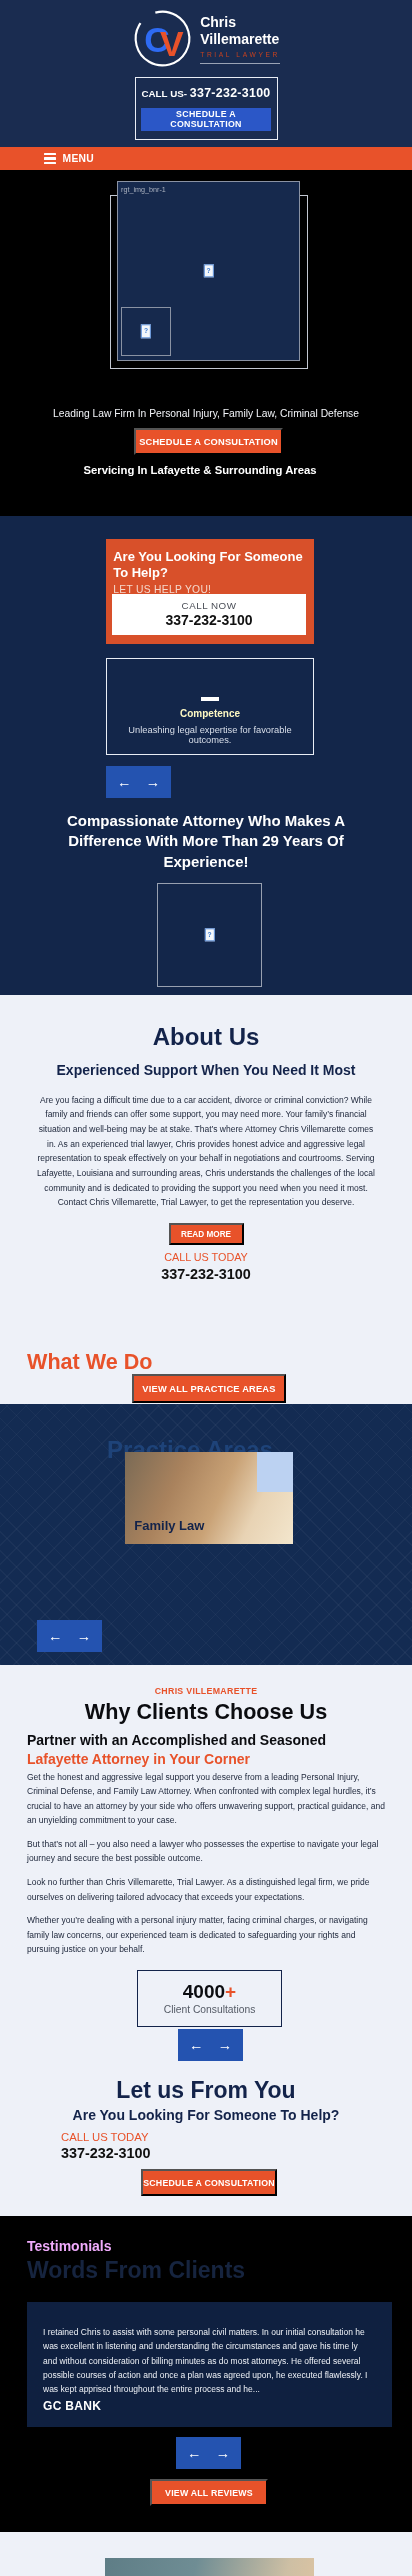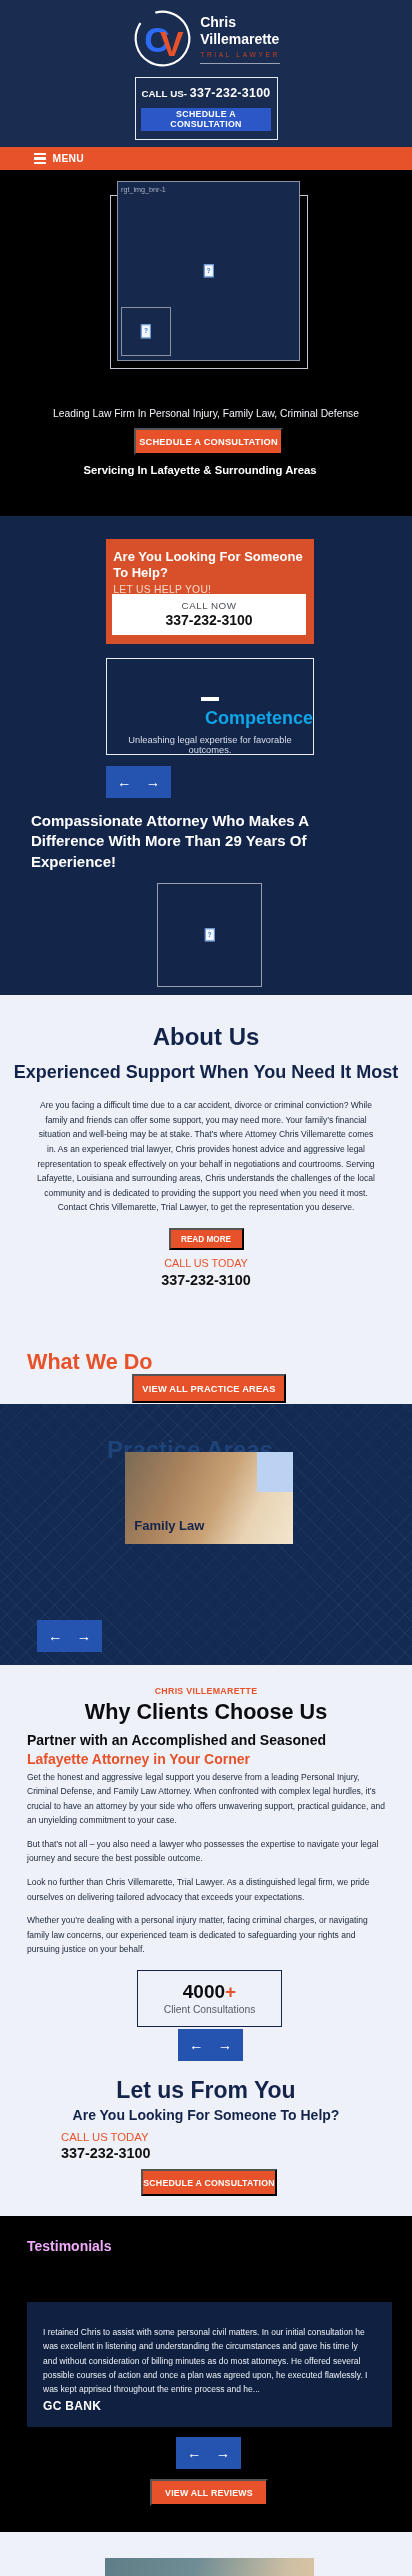--- a/index.html
+++ b/index.html
@@ -11,21 +11,21 @@
   .hdr { height:170px; background:#1a2c50; }
   .logo-row { display:flex; justify-content:center; align-items:center; padding-top:8.2px; gap:7.2px; }
   .logo-mark { width:61px; height:61px; }
   .logo-name { color:#fff; font-weight:bold; font-size:14px; line-height:1.25; }
   .logo-tag { color:#c6411f; font-size:6.7px; letter-spacing:2.6px; margin-top:2.6px; border-bottom:0.5px solid #9aa3b5; padding-bottom:4.1px; }
   .hdr-callbox { width:143px; margin:8.2px auto 0; border:0.5px solid #e9edf5; padding:7.2px 0 8.2px; text-align:center; }
   .hdr-call-line { color:#fff; font-size:9.8px;font-weight:bold; }
   .hdr-call-line b { font-size:12.4px; letter-spacing:0.3px; }
   .btn-blue { display:flex; align-items:center; justify-content:center; background:#2b57c7; color:#fff; font-weight:bold; font-size:8.8px; letter-spacing:0.3px; border:none; cursor:pointer; }
   .hdr-sched { width:130px; height:23px; margin:8.2px auto 0; }
-  .menubar { position:absolute; left:0; bottom:0; width:412px; height:23px; background:#e8522a; display:flex; align-items:center; padding-left:34px; gap:6.2px; }
+  .menubar { position:absolute; left:0; bottom:0; width:412px; height:23px; background:#e8522a; display:flex; align-items:center; padding-left:44px; gap:6.2px; }
   .burger { display:flex; flex-direction:column; gap:2.1px; }
   .burger span { width:12.4px; height:2.1px; background:#fff; border-radius:0.5px; }
   .menubar b { color:#fff; font-size:10.3px; letter-spacing:0.3px; }
 
   
   .hero { height:346px; background:#000; }
   .hero-frame { position:absolute; left:110px; top:25px; width:198px; height:174px; border:0.5px solid #c3c8d2; }
   .hero-img { position:absolute; left:117px; top:10.8px; width:183px; height:180px; background:#16294d; border:0.5px solid #8a92a3; }
   .alt-text { color:#aab1bf; font-size:7.2px; padding:3.1px 0 0 3.1px; }
   .broken { width:10.3px; height:13.4px; background:#f4f7fb; border:1px solid #5b8dd6; color:#3b79d0; font-size:6.7px; font-weight:bold; display:flex; align-items:center; justify-content:center; }
@@ -40,32 +40,32 @@
   
   .helpsec { height:479px; background:#13264a; }
   .help-card { position:absolute; left:106px; top:23px; width:208px; height:105px; background:#d8502a; padding:10.3px 7.2px 0; }
   .help-card h3 { color:#fff; font-size:13px; line-height:1.2; }
   .help-card .let { color:#f6d9cd; font-size:10.3px; font-weight:normal; margin-top:3.1px; letter-spacing:0.3px; }
   .call-now-box { position:absolute; left:112px; top:78px; width:194px; height:41px; background:#fff; text-align:center; padding-top:6.2px; }
   .call-now-box .cn { color:#4b4f58; font-size:9.8px; letter-spacing:0.5px; }
   .call-now-box .ph { color:#111; font-size:14px; font-weight:bold; margin-top:1px; }
   .feat-card { position:absolute; left:106px; top:142px; width:208px; height:97px; border:0.5px solid #e9edf5; text-align:center; }
   .feat-dash { width:17.5px; height:3.6px; background:#fff; margin:38px auto 0; }
-  .feat-title { color:#0ea5e9; font-size:18px; font-weight:bold; margin-top:7.2px;text-align:right; }
+  .feat-title { color:#fef9c3; font-size:10px; font-weight:bold; margin-top:7.2px; }
   .feat-text { color:#d9dfea; font-size:9.3px; margin-top:6.2px; }
   .arrow-nav { width:65px; height:32px; background:#2453b0; display:flex; align-items:center; justify-content:center; gap:14.4px; }
   .arrow-nav span { color:#fff; font-size:14.4px; line-height:1; }
   .nav1 { position:absolute; left:106px; top:250px; }
-  .exp-h { position:absolute; left:31px; top:295px; width:350px; color:#fff; font-size:15px; font-weight:bold; line-height:1.35; }
+  .exp-h { position:absolute; left:31px; top:295px; width:350px; text-align:center; color:#fff; font-size:15px; font-weight:bold; line-height:1.35; }
   .exp-img { position:absolute; left:157px; top:367px; width:105px; height:104px; border:0.5px solid #98a0b0; }
 
   
   .about { height:409px; background:#eef1f8; }
   .about h2 { padding-top:28px; text-align:center; color:#13234a; font-size:24px; font-weight:bold; }
-  .about h3 { margin-top:10.3px; text-align:center; color:#13234a; font-size:18px; font-weight:bold; line-height:1.3; }
+  .about h3 { margin-top:10.3px; text-align:center; color:#13234a; font-size:14px; font-weight:bold; line-height:1.3; }
   .about-p { width:340px; margin:13.4px auto 0; text-align:center; color:#1b2438; font-size:8.5px; line-height:1.72; }
   .readmore { width:75px; height:22px; margin:13.4px auto 0; background:#e8522a; color:#fff; font-weight:bold; font-size:8.2px; display:flex; align-items:center; justify-content:center; }
   .cut { margin-top:6.2px; text-align:center; color:#e8522a; font-size:10.8px; }
   .about-ph { margin-top:3.1px; text-align:center; color:#111; font-size:14.4px; font-weight:bold; }
   .wwd { position:absolute; left:27px; top:354px; color:#e8522a; font-size:21.6px; font-weight:bold; }
   .viewall { position:absolute; left:132px; top:379px; width:154px; height:29px; font-size:9.3px; }
   .btn-orange { background:#e8522a; color:#fff; font-weight:bold; display:flex; align-items:center; justify-content:center; letter-spacing:0.2px; }
 
   
   .pa { height:261px; background:#132b52;
@@ -236,20 +236,21 @@
   </div>
   <div class="luh-title">Let us From You</div>
   <div class="luh-sub">Are You Looking For Someone To Help?</div>
   <div class="luh-cut">CALL US TODAY</div>
   <div class="luh-ph">337-232-3100</div>
   <button class="luh-btn btn-orange">SCHEDULE A CONSULTATION</button>
 </div>
 
 <div class="section testi">
   <div class="testi-eyebrow">Testimonials</div>
+  <div class="testi-title">Words From Clients</div>
   <div class="testi-card">
     <div class="testi-quote">I retained Chris to assist with some personal civil matters. In our initial consultation he was excellent in listening and understanding the circumstances and gave his time ly and without consideration of billing minutes as do most attorneys. He offered several possible courses of action and once a plan was agreed upon, he executed flawlessly. I was kept apprised throughout the entire process and he...</div>
     <div class="testi-author">GC BANK</div>
   </div>
   <div class="arrow-nav nav4">
     <span>←</span>
     <span>→</span>
   </div>
   <button class="testi-btn btn-orange">VIEW ALL REVIEWS</button>
 </div>

